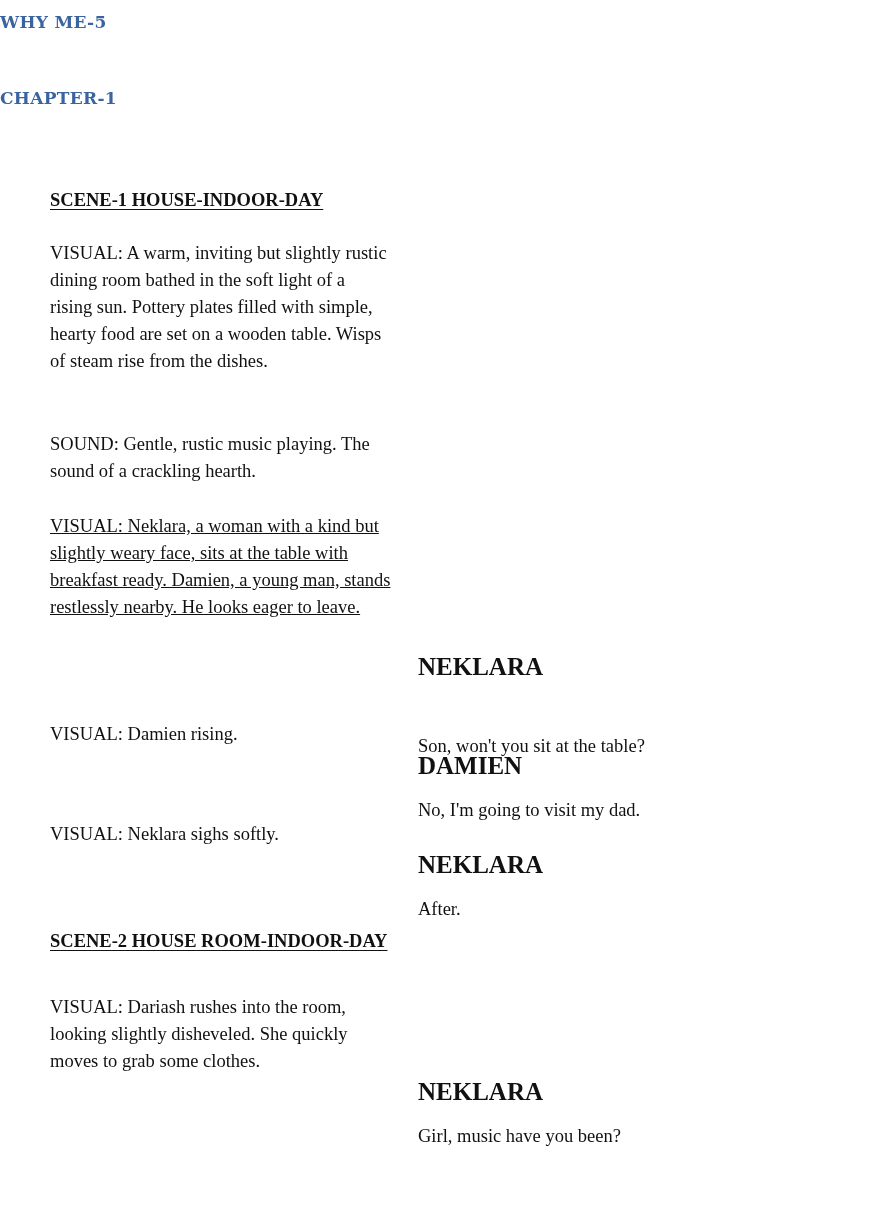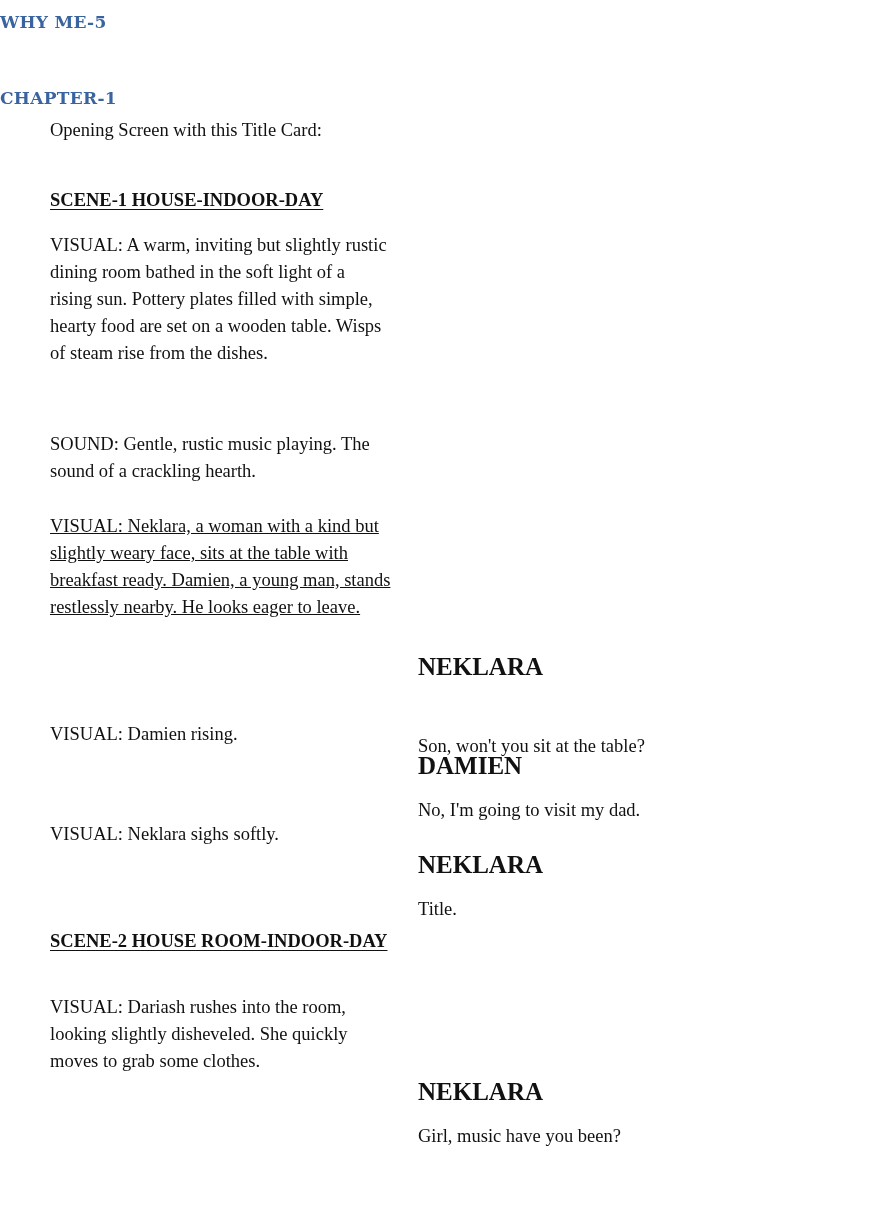--- a/index.html
+++ b/index.html
@@ -13,38 +13,37 @@
   .line { position: absolute; left: 418px; font-size: 18.5px; }
   .action { position: absolute; left: 50px; font-size: 18.5px; }
 </style>
 </head>
 <body>
 
 <div id="doc-title" class="title">WHY ME-5</div>
 <div id="chapter-title" class="title">CHAPTER-1</div>
 
 <div class="block" style="top:117px;">
-  <div>Opening Screen with this Title Card:</div>
 </div>
 
 <div class="scene" style="top:190px;">SCENE-1 HOUSE-INDOOR-DAY</div>
 
-<div class="block" style="top:232px; width:340px;">VISUAL: A warm, inviting but slightly rustic dining room bathed in the soft light of a rising sun. Pottery plates filled with simple, hearty food are set on a wooden table. Wisps of steam rise from the dishes.</div>
+<div class="block" style="top:240px; width:340px;">VISUAL: A warm, inviting but slightly rustic dining room bathed in the soft light of a rising sun. Pottery plates filled with simple, hearty food are set on a wooden table. Wisps of steam rise from the dishes.</div>
 <div class="block" style="top:431px; width:335px;">SOUND: Gentle, rustic music playing. The sound of a crackling hearth.</div>
 <div class="block" style="top:513px; width:345px;text-decoration:underline;">VISUAL: Neklara, a woman with a kind but slightly weary face, sits at the table with breakfast ready. Damien, a young man, stands restlessly nearby. He looks eager to leave.</div>
 
 <div class="speaker" style="top:653px;">NEKLARA</div>
 <div class="line" style="top:736px;">Son, won't you sit at the table?</div>
 <div class="action" style="top:724px;">VISUAL: Damien rising.</div>
 
 <div class="speaker" style="top:752px;">DAMIEN</div>
 <div class="line" style="top:800px;">No, I'm going to visit my dad.</div>
 <div class="action" style="top:824px;">VISUAL: Neklara sighs softly.</div>
 
 <div class="speaker" style="top:851px;">NEKLARA</div>
-<div class="line" style="top:899px;">Title.</div>
+<div class="line" style="top:899px;">After.</div>
 
 <div class="scene" style="top:931px;">SCENE-2 HOUSE ROOM-INDOOR-DAY</div>
 
 <div class="block" style="top:994px; width:345px;">VISUAL: Dariash rushes into the room, looking slightly disheveled. She quickly moves to grab some clothes.</div>
 
 <div class="speaker" style="top:1078px;">NEKLARA</div>
 <div class="line" style="top:1126px;">Girl, music have you been?</div>
 
 </body></html>

